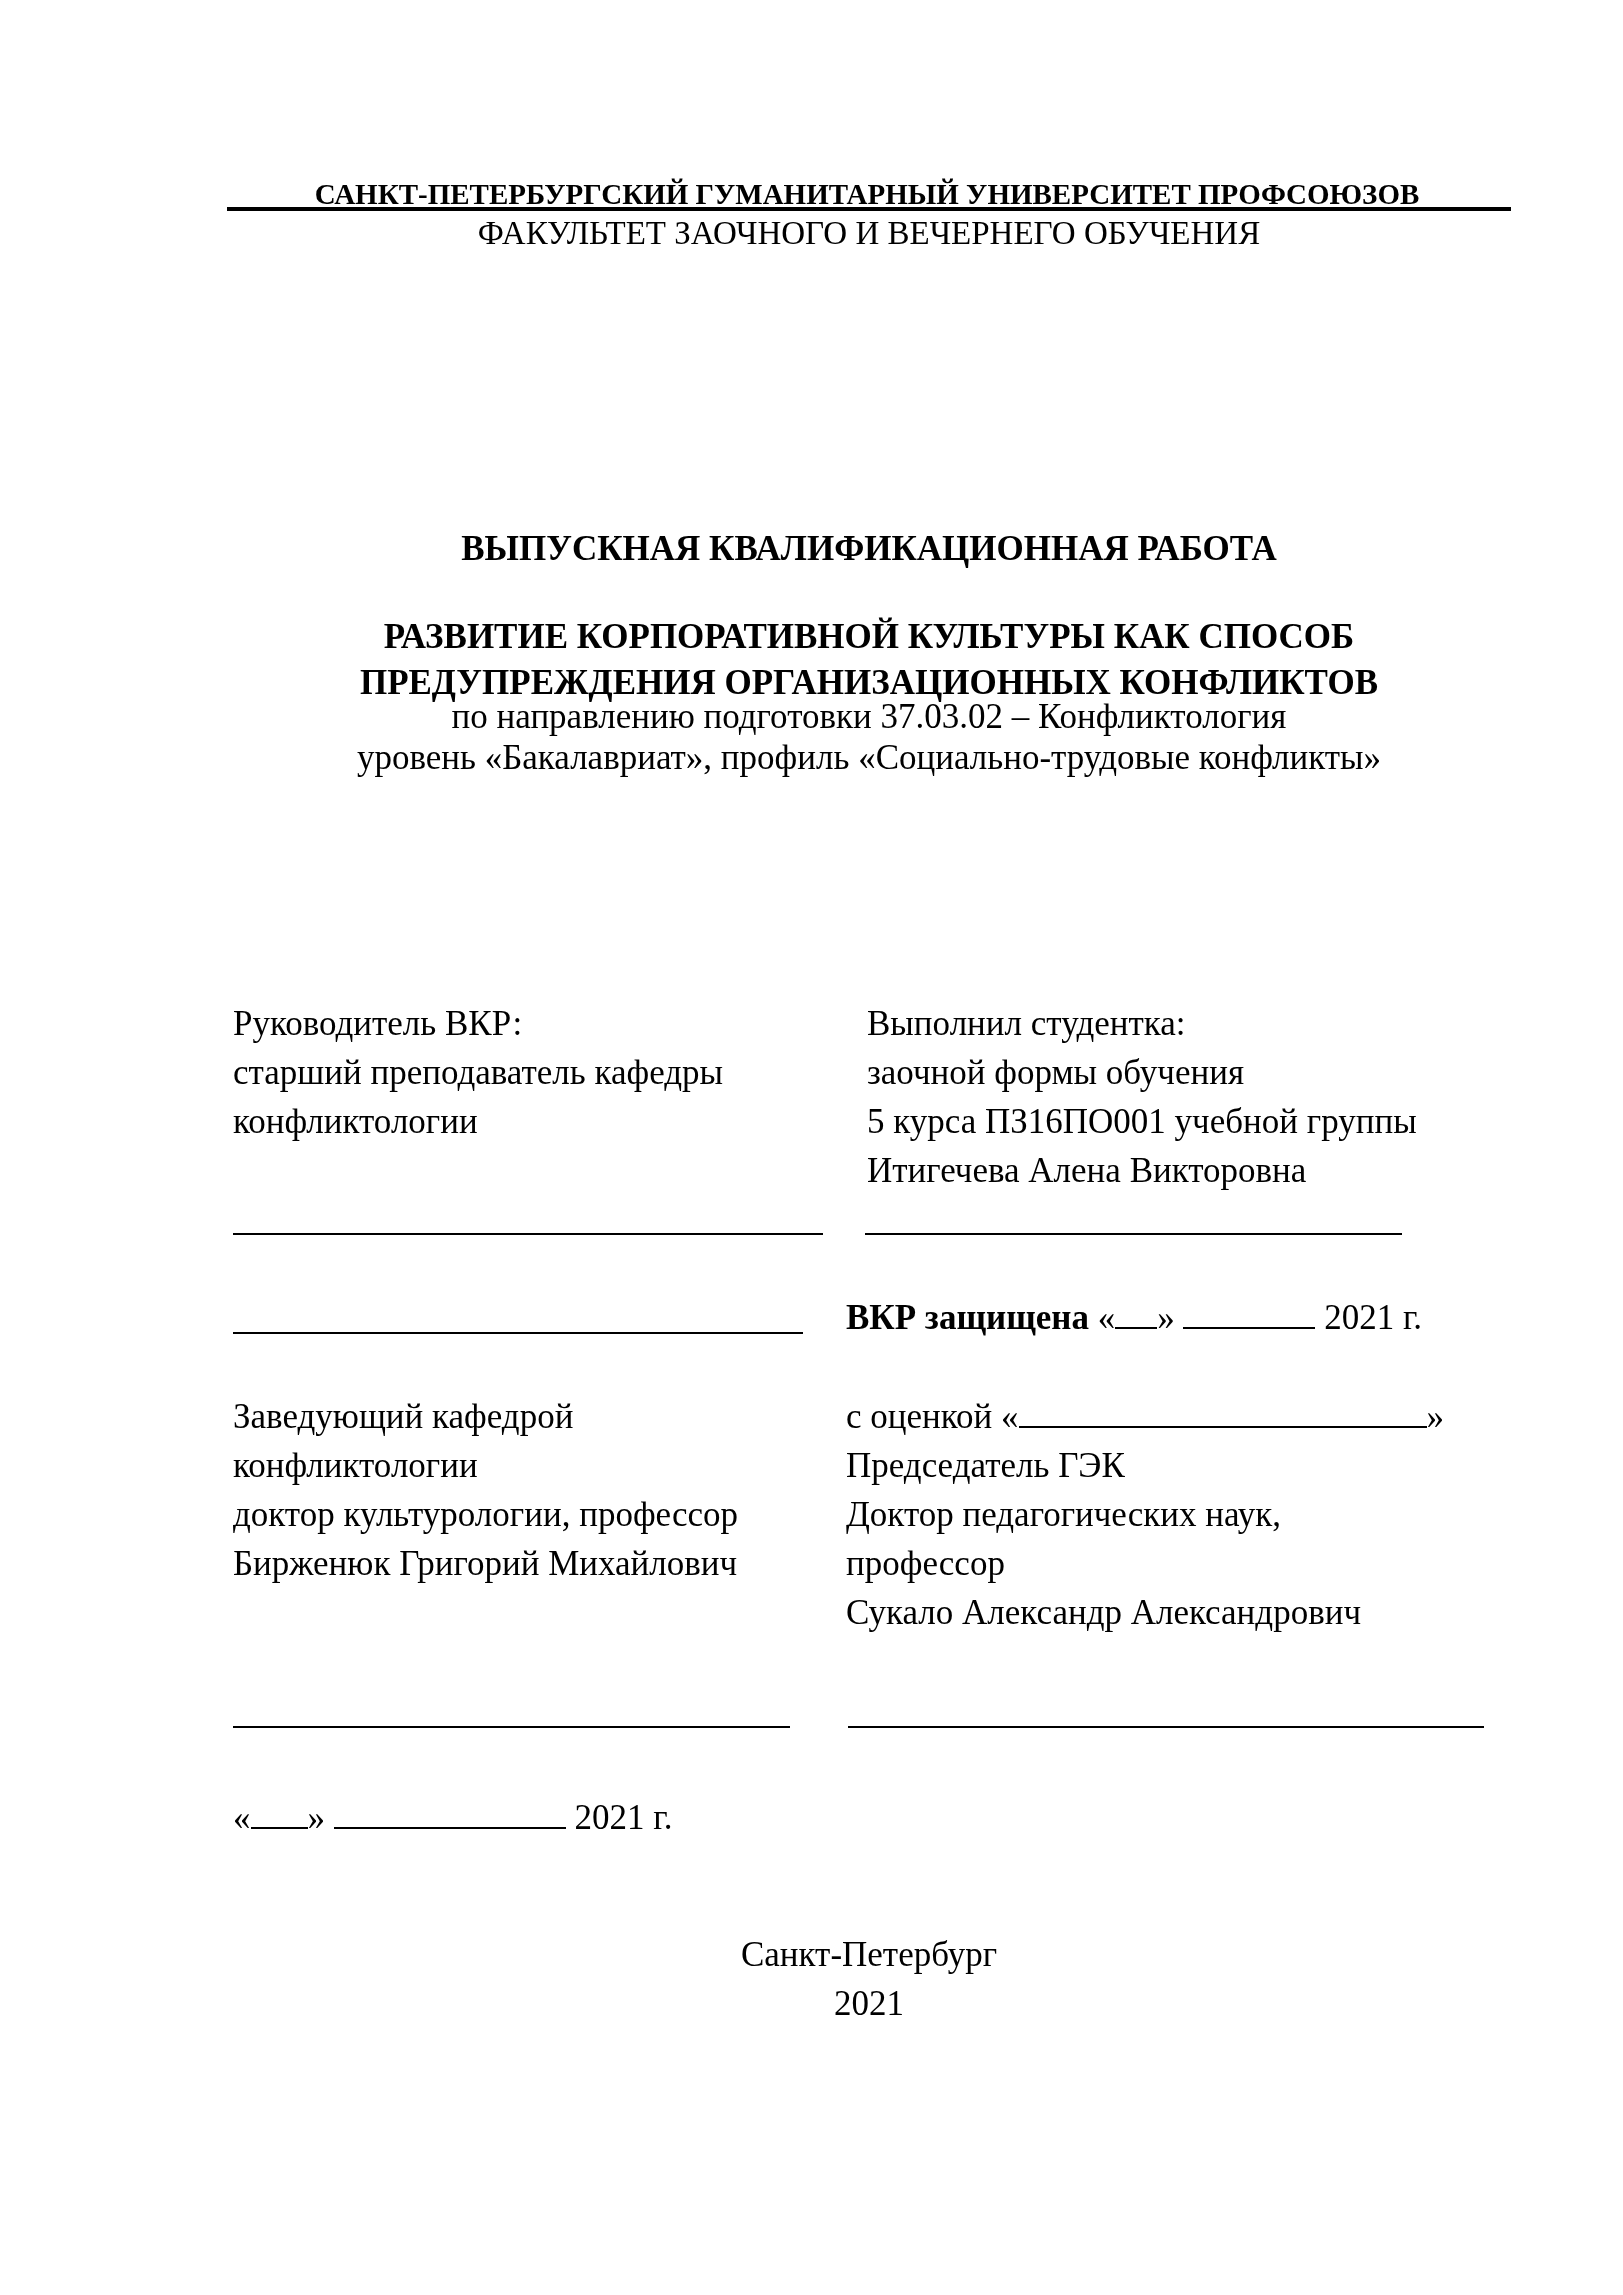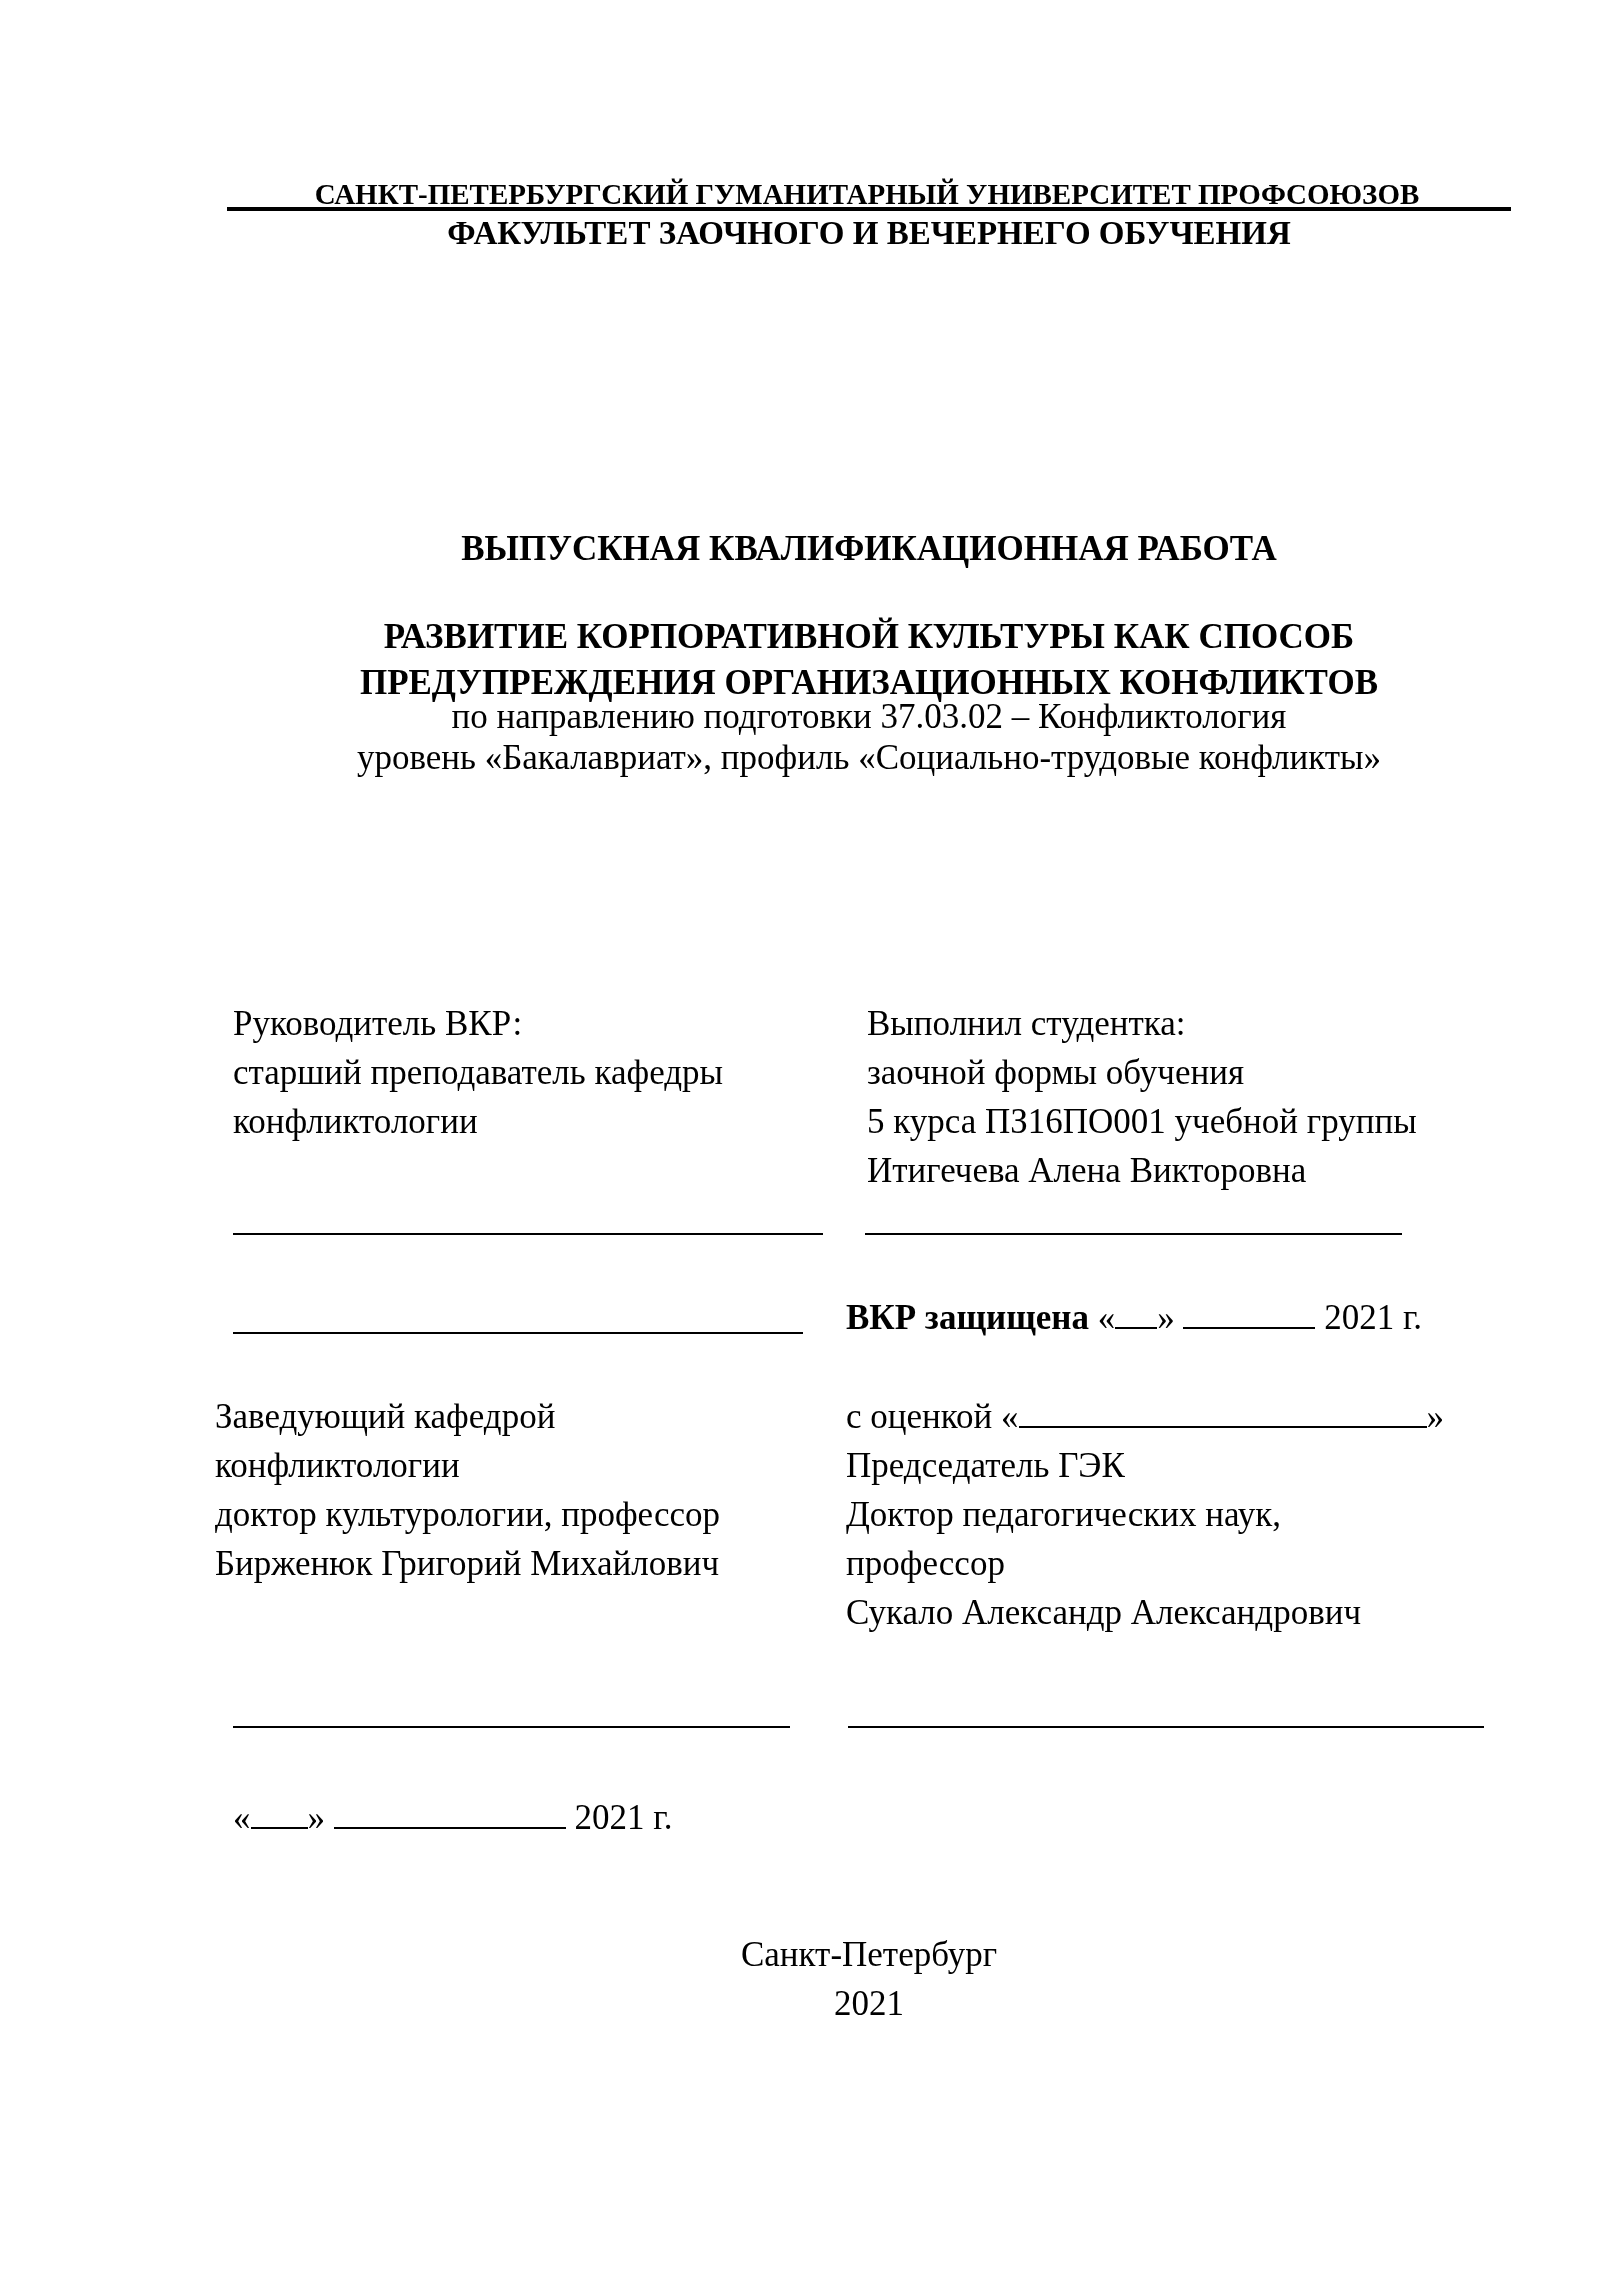--- a/index.html
+++ b/index.html
@@ -2,21 +2,21 @@
 <html style="font-size:12.6px"><head>
 <meta charset="utf-8">
 <style>
   html, body { margin: 0; padding: 0; background: #ffffff; }
   body { width: 1623px; height: 2295px; position: relative; overflow: hidden;
          font-family: "Liberation Serif", "DejaVu Serif", serif; color: #000000; }
   .abs { position: absolute; white-space: nowrap; }
   .center-block { position: absolute; left: 227px; width: 1284px; text-align: center; white-space: nowrap; }
   .b { font-weight: bold; }
   .h1 { font-size: 29px; font-weight: bold; line-height: 1; margin-top: 8px; }
-  .h2 { font-size: 33px; font-weight: bold; line-height: 1; }
+  .h2 { font-size: 33px; font-weight: normal; line-height: 1; }
   .rule { position: absolute; left: 227px; width: 1284px; top: 207px; height: 3.9px; background: #000; }
   .doc-type { font-size: 35px; font-weight: bold; line-height: 1; margin-top: 16px; }
   .title { font-size: 35px; font-weight: bold; line-height: 1; }
   .sub { font-size: 35px; line-height: 1; }
   .col { font-size: 35px; line-height: 49px; }
   .line { display: block; height: 49px; }
   .uline { position: absolute; height: 2.4px; background: #000; }
   .blank { display: inline-block; border-bottom: 2.4px solid #000; height: 23.6px; vertical-align: baseline; }
   .city { font-size: 35px; line-height: 49px; }
 </style>
@@ -49,21 +49,21 @@
 <div class="uline" style="left:865px; width:537px; top:1233px;"></div>
 
 <div class="uline" style="left:233px; width:570px; top:1332px;"></div>
 <div class="abs col" style="left:846px; top:1293px;">
   <span class="b">ВКР защищена</span>
   <span>«</span><span class="blank" style="width:42px;"></span><span>»</span>
   <span class="blank" style="width:132px;"></span>
   <span>2021 г.</span>
 </div>
 
-<div class="abs col" style="left:215px; top:1392px;">
+<div class="abs col" style="left:233px; top:1392px;">
   <span class="line">Заведующий кафедрой</span>
   <span class="line">конфликтологии</span>
   <span class="line">доктор культурологии, профессор</span>
   <span class="line">Бирженюк Григорий Михайлович</span>
 </div>
 
 <div class="abs col" style="left:846px; top:1392px;">
   <span class="line"><span>с оценкой «</span><span class="blank" style="width:408px;"></span><span>»</span></span>
   <span class="line">Председатель ГЭК</span>
   <span class="line">Доктор педагогических наук,</span>

